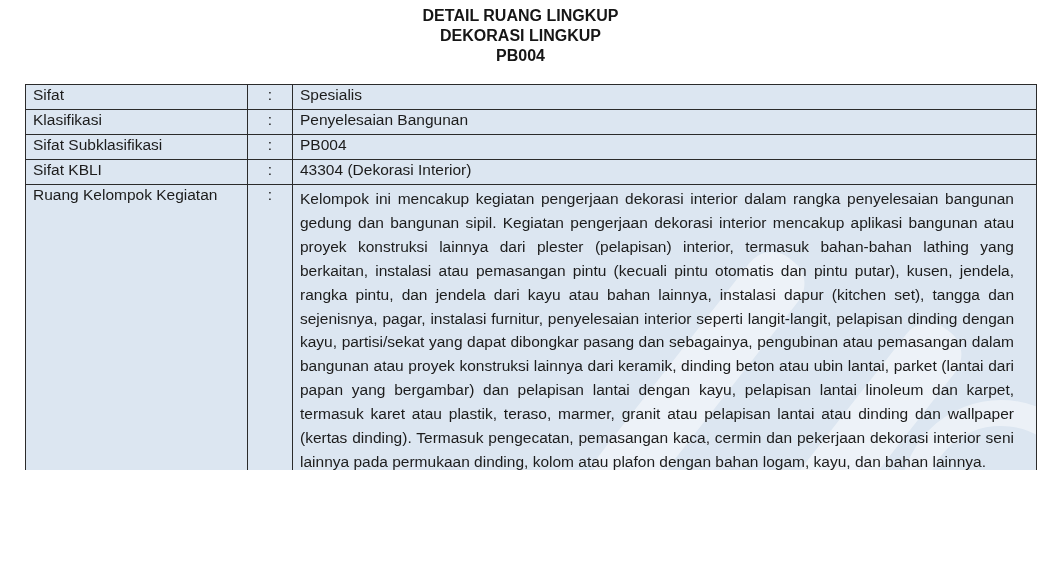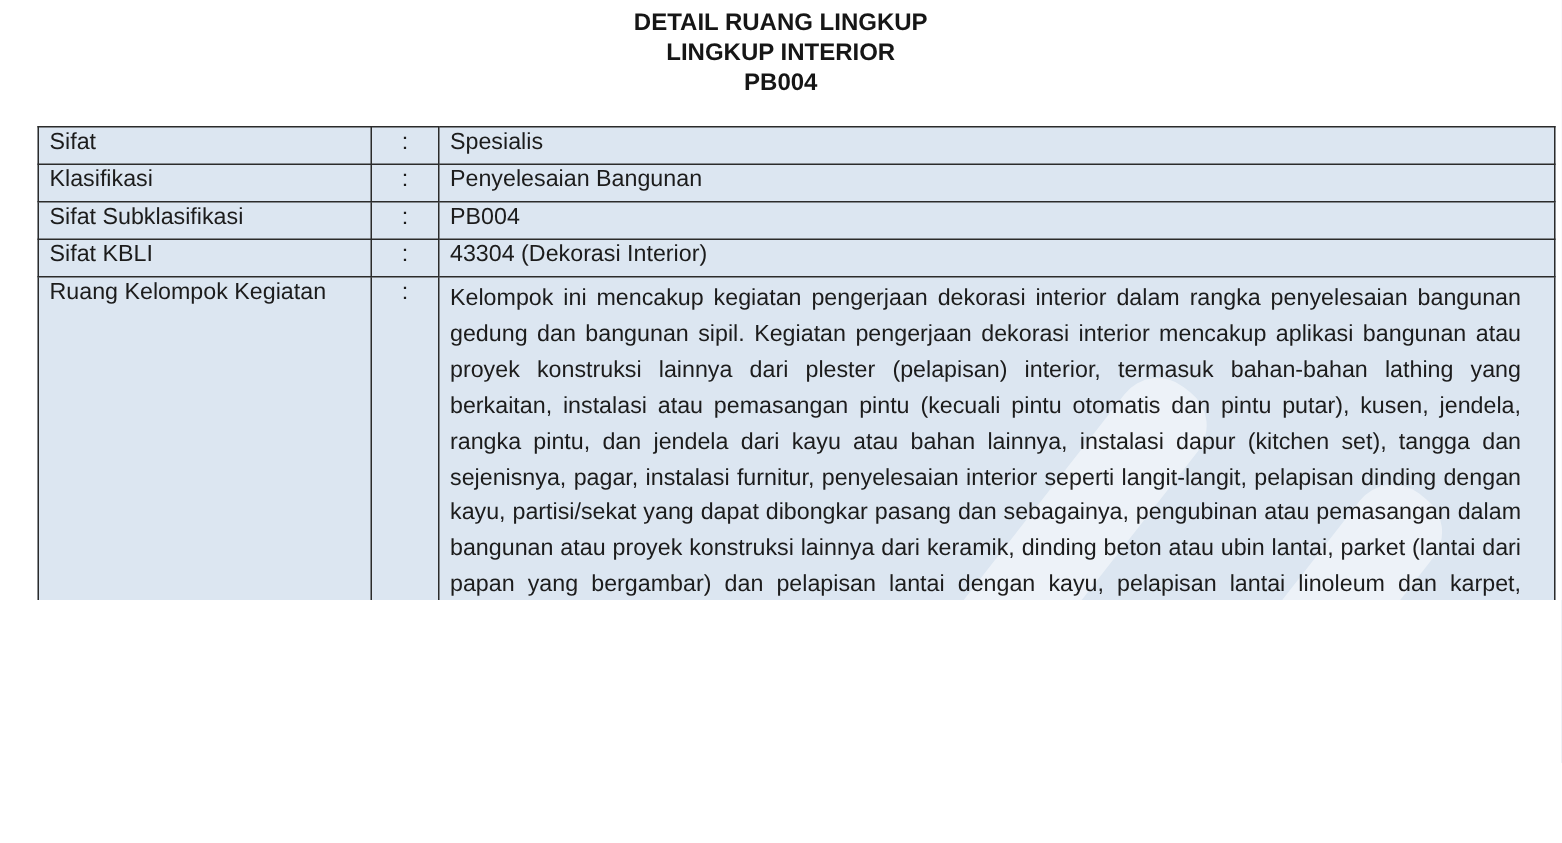--- a/index.html
+++ b/index.html
@@ -1,17 +1,17 @@
 <!DOCTYPE html>
 <html><head>
 <meta charset="utf-8">
 <style>
   html,body { margin:0; padding:0; background:#ffffff; }
   .page {
-    position:relative; width:1041px; height:400px; overflow:hidden;
+    position:relative; width:1041px; height:470px; overflow:hidden;
     background:#ffffff; font-family:"Liberation Sans", sans-serif;
   }
   
   .title-block {
     position:absolute; top:6px; left:0; width:1041px;
     text-align:center; font-weight:bold; font-size:16px; line-height:20px;
     color:#161616;
   }
   
   .table-bg {
@@ -59,21 +59,21 @@
   .band-wm2 { left:770px; top:-14px; width:46px; height:76px; transform:rotate(40deg); }
   .band-wm3 { left:950px; top:-16px; width:60px; height:80px; transform:rotate(40deg); }
 </style>
 </head>
 <body>
 
 <div class="page">
 
   <div class="title-block">
     <div>DETAIL RUANG LINGKUP</div>
-    <div>LINGKUP INTERIOR</div>
+    <div>DEKORASI LINGKUP</div>
     <div>PB004</div>
   </div>
 
   <div class="table-bg"></div>
 
   <div class="wm wm-stroke wm-s1"></div>
   <div class="wm wm-stroke wm-s2"></div>
   <div class="wm wm-s3"></div>
 
   <table class="spec-table">

